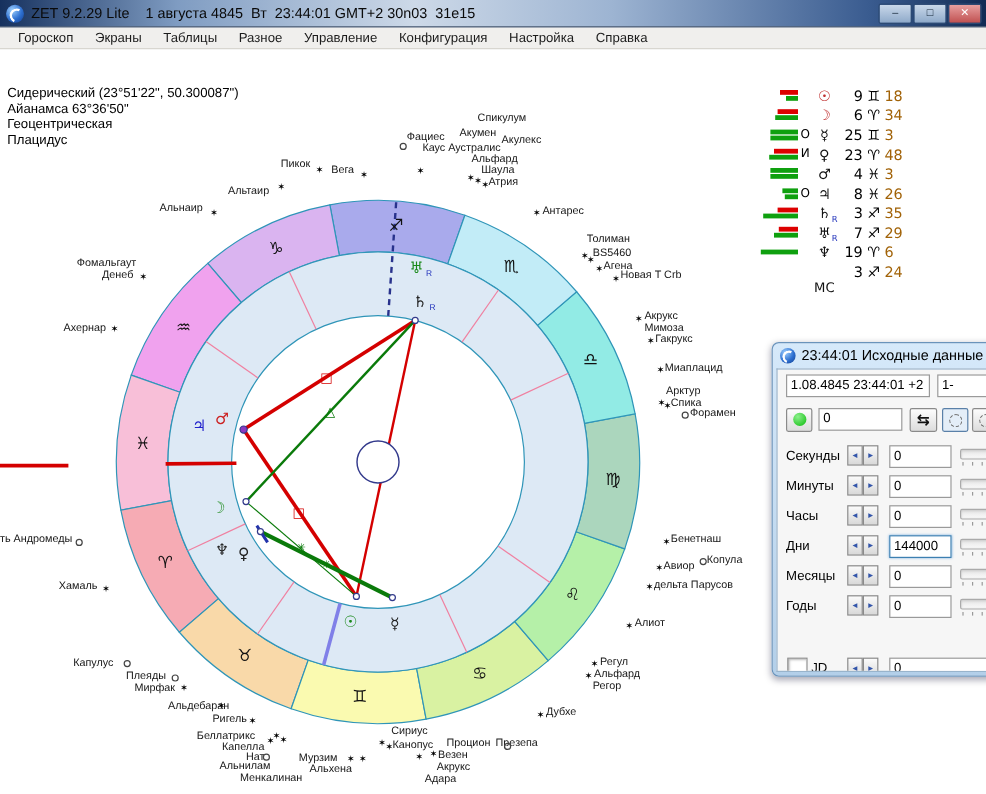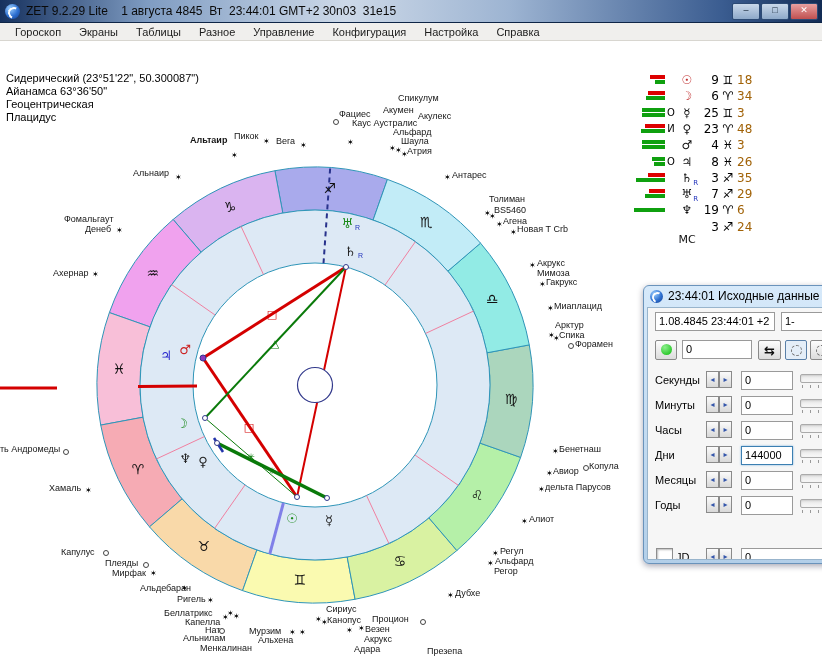--- a/index.html
+++ b/index.html
@@ -189,21 +189,21 @@
       <div class="star-label" style="left: 393px; top: 127px;">Альфард</div>
       <div class="star-label" style="left: 401px; top: 136px;">Шаула</div>
       <span class="star-mark" style="left: 389px; top: 146px;">✶</span>
       <span class="star-mark" style="left: 395px; top: 148px;">✶</span>
       <div class="star-label" style="left: 407px; top: 146px;">Атрия</div>
       <span class="star-mark" style="left: 401px; top: 152px;">✶</span>
       <div class="star-label" style="left: 234px; top: 131px;">Пикок</div>
       <span class="star-mark" style="left: 263px; top: 139px;">✶</span>
       <div class="star-label" style="left: 276px; top: 136px;">Вега</div>
       <span class="star-mark" style="left: 300px; top: 143px;">✶</span>
-      <div class="star-label" style="left: 190px; top: 135px; font-weight: bold;">Альтаир</div>
+      <div class="star-label" style="left: 190px; top: 154px;">Альтаир</div>
       <span class="star-mark" style="left: 231px; top: 153px;">✶</span>
       <div class="star-label" style="left: 133px; top: 168px;">Альнаир</div>
       <span class="star-mark" style="left: 175px; top: 175px;">✶</span>
       <div class="star-label" style="left: 452px; top: 170px;">Антарес</div>
       <span class="star-mark" style="left: 444px; top: 175px;">✶</span>
       <div class="star-label" style="left: 489px; top: 194px;">Толиман</div>
       <div class="star-label" style="left: 494px; top: 205px;">BS5460</div>
       <span class="star-mark" style="left: 484px; top: 211px;">✶</span>
       <span class="star-mark" style="left: 489px; top: 214px;">✶</span>
       <div class="star-label" style="left: 503px; top: 216px;">Агена</div>
@@ -233,21 +233,21 @@
       <span class="star-mark" style="left: 538px; top: 487px;">✶</span>
       <div class="star-label" style="left: 529px; top: 514px;">Алиот</div>
       <span class="star-mark" style="left: 521px; top: 519px;">✶</span>
       <div class="star-label" style="left: 500px; top: 546px;">Регул</div>
       <span class="star-mark" style="left: 492px; top: 551px;">✶</span>
       <div class="star-label" style="left: 495px; top: 556px;">Альфард</div>
       <span class="star-mark" style="left: 487px; top: 561px;">✶</span>
       <div class="star-label" style="left: 494px; top: 566px;">Регор</div>
       <div class="star-label" style="left: 455px; top: 588px;">Дубхе</div>
       <span class="star-mark" style="left: 447px; top: 593px;">✶</span>
-      <div class="star-label" style="left: 427px; top: 614px; margin-top: 32px;">Презепа</div>
+      <div class="star-label" style="left: 413px; top: 614px;">Презепа</div>
       <span class="circ-mark" style="left: 420px; top: 619px;"></span>
       <div class="star-label" style="left: 372px; top: 614px;">Процион</div>
       <div class="star-label" style="left: 365px; top: 624px;">Везен</div>
       <div class="star-label" style="left: 364px; top: 634px;">Акрукс</div>
       <div class="star-label" style="left: 354px; top: 644px;">Адара</div>
       <div class="star-label" style="left: 326px; top: 604px;">Сириус</div>
       <span class="star-mark" style="left: 315px; top: 617px;">✶</span>
       <span class="star-mark" style="left: 321px; top: 620px;">✶</span>
       <div class="star-label" style="left: 327px; top: 615px;">Канопус</div>
       <span class="star-mark" style="left: 346px; top: 628px;">✶</span>

